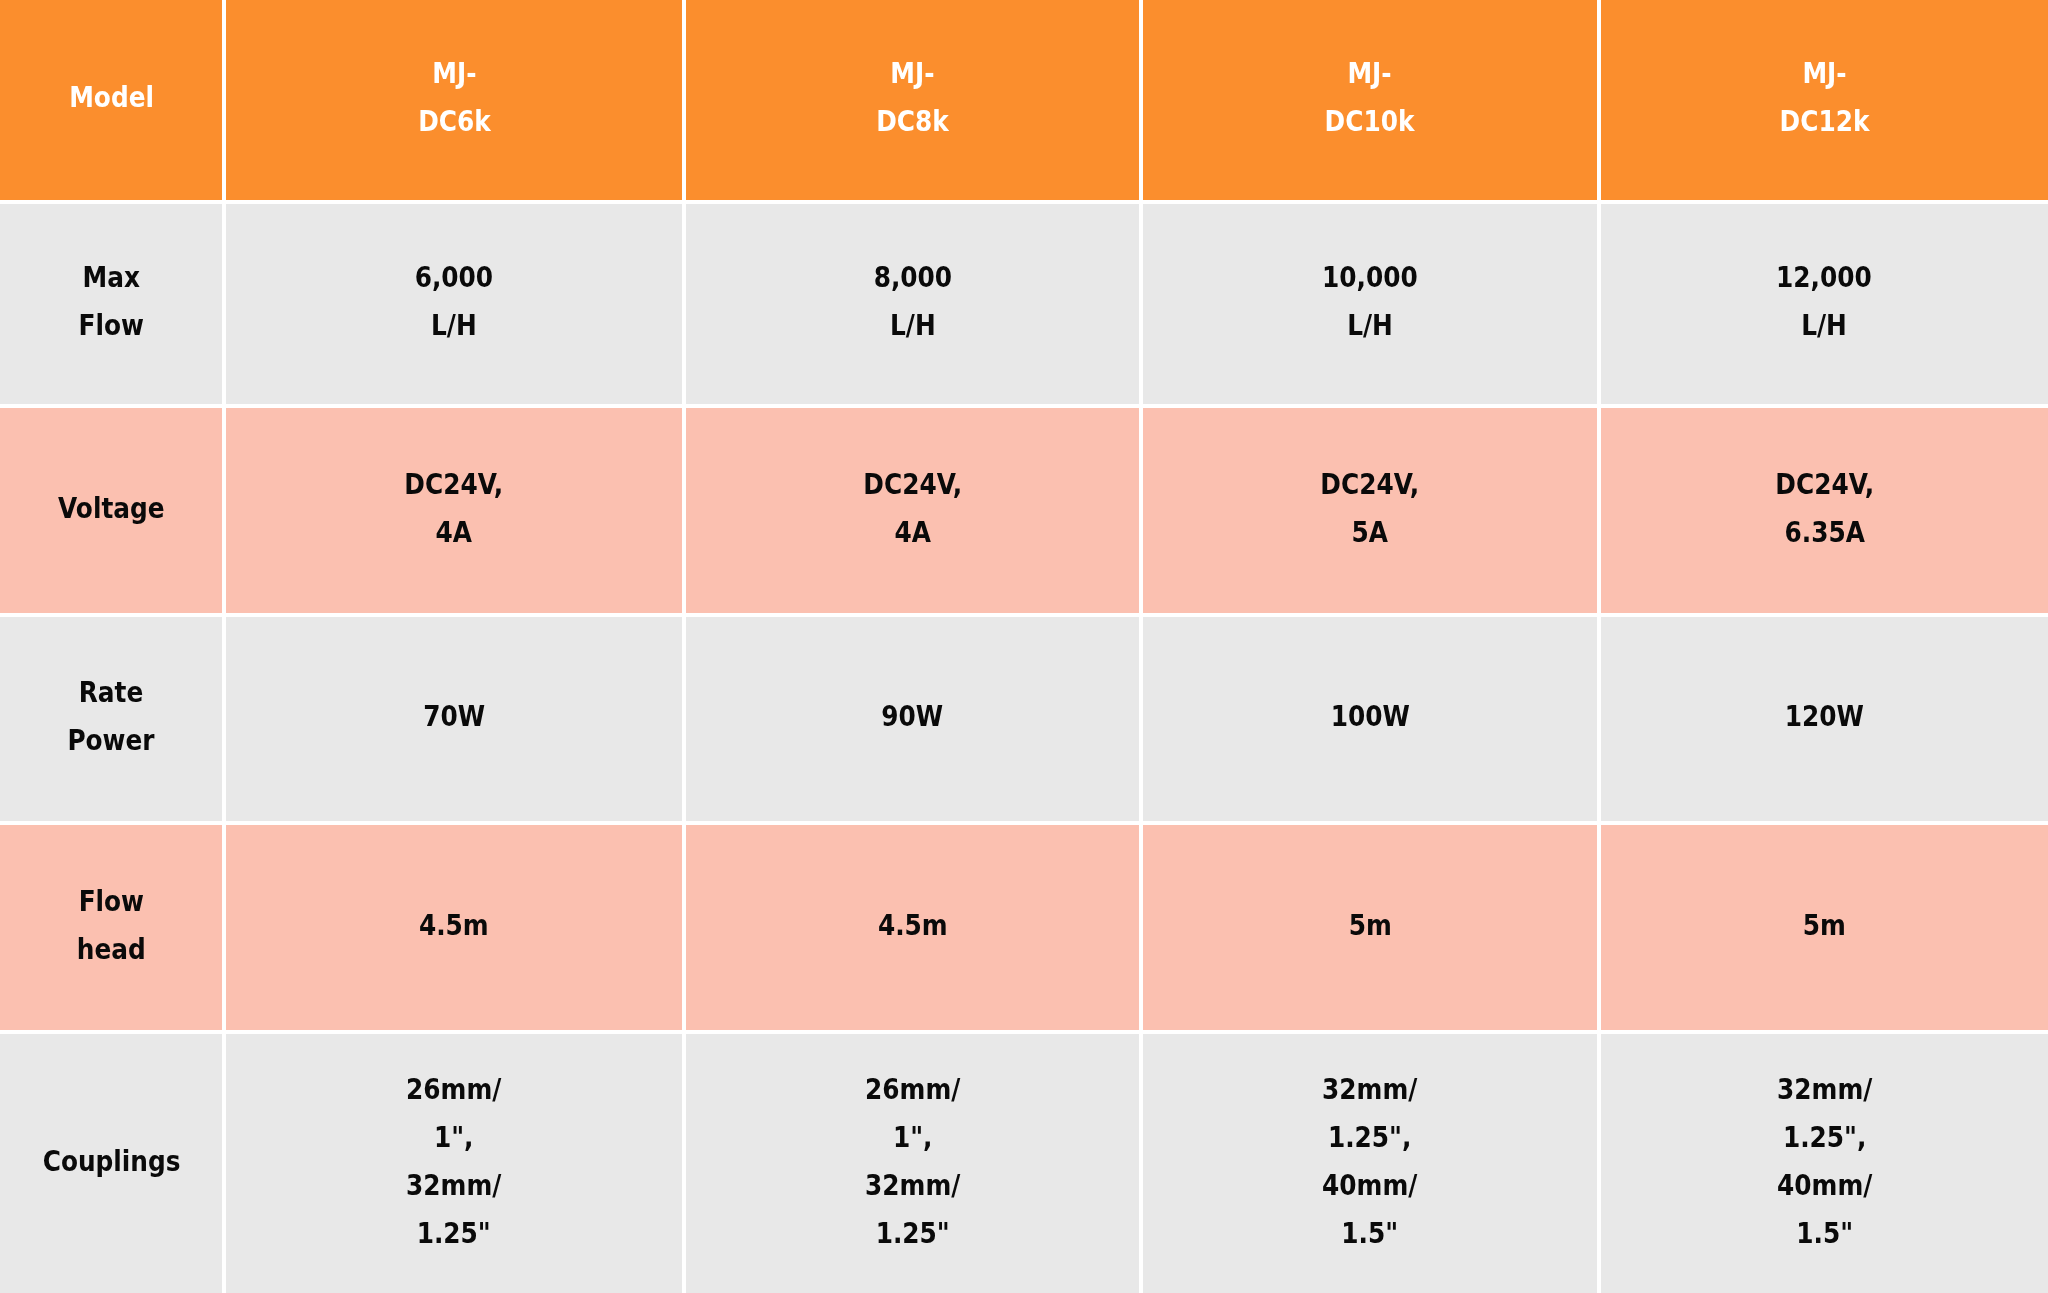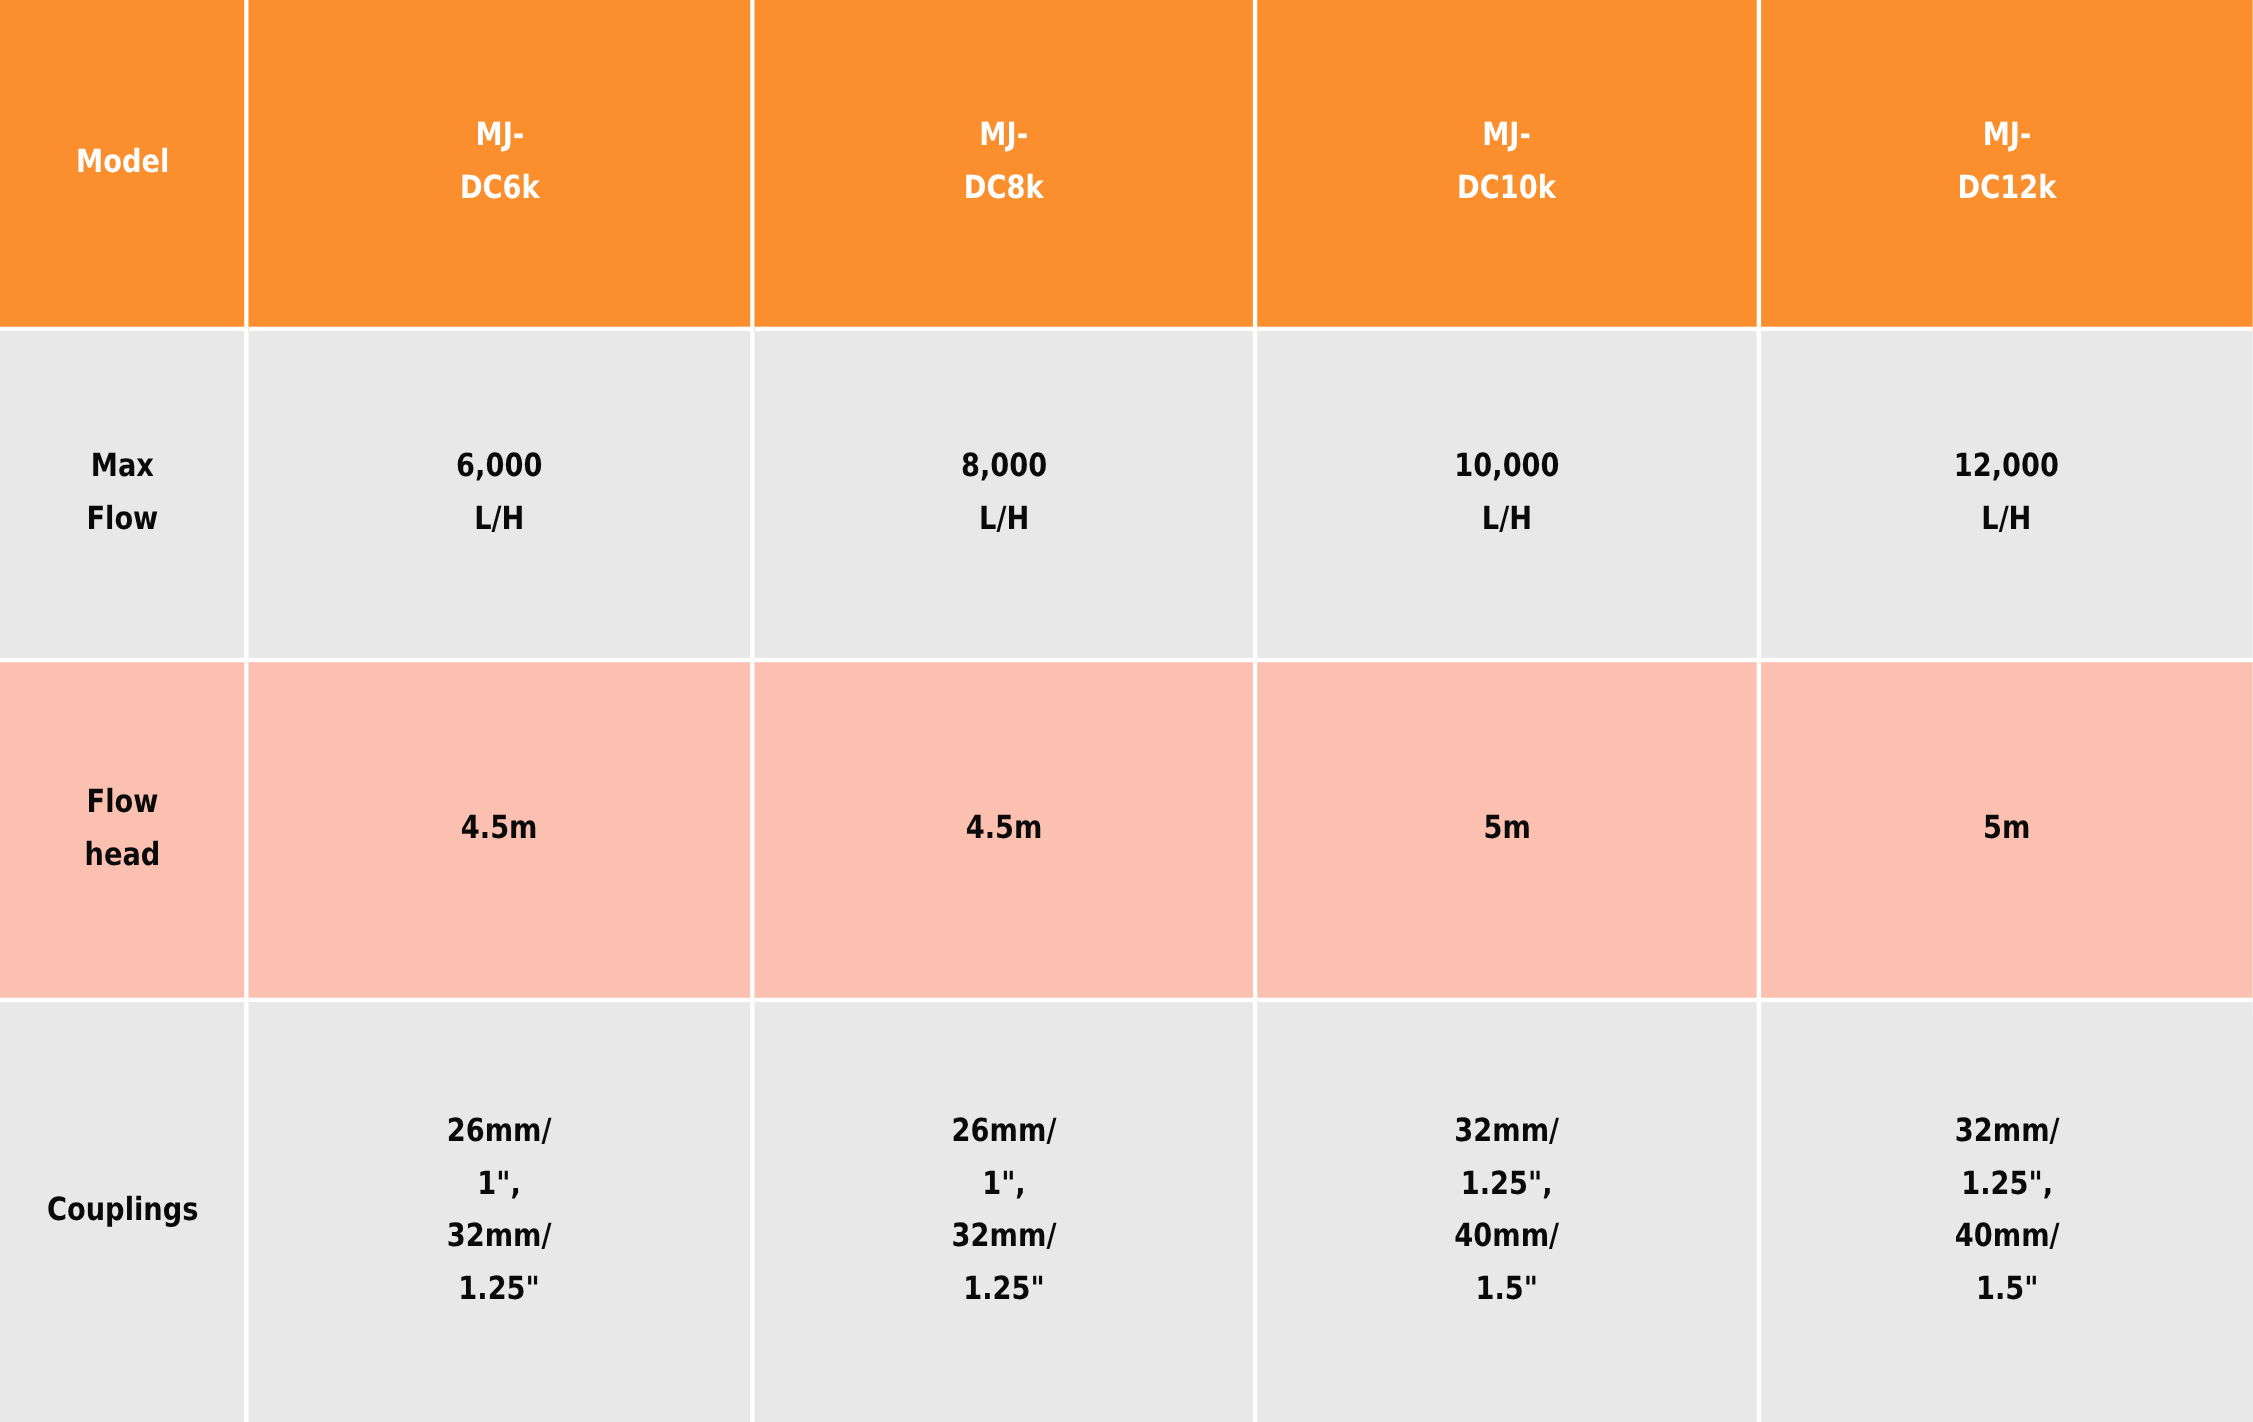--- a/index.html
+++ b/index.html
@@ -85,20 +85,34 @@
         <th class="col-c"><span class="cell-text">MJ-<br>DC10k</span></th>
         <th class="col-d"><span class="cell-text">MJ-<br>DC12k</span></th>
       </tr>
       <tr class="row-gray r-0">
         <th class="col-label"><span class="cell-text">Max<br>Flow</span></th>
         <td class="col-a"><span class="cell-text">6,000<br>L/H</span></td>
         <td class="col-b"><span class="cell-text">8,000<br>L/H</span></td>
         <td class="col-c"><span class="cell-text">10,000<br>L/H</span></td>
         <td class="col-d"><span class="cell-text">12,000<br>L/H</span></td>
       </tr>
+      <tr class="row-pink r-1">
+        <th class="col-label"><span class="cell-text">Voltage</span></th>
+        <td class="col-a"><span class="cell-text">DC24V,<br>4A</span></td>
+        <td class="col-b"><span class="cell-text">DC24V,<br>4A</span></td>
+        <td class="col-c"><span class="cell-text">DC24V,<br>5A</span></td>
+        <td class="col-d"><span class="cell-text">DC24V,<br>6.35A</span></td>
+      </tr>
+      <tr class="row-gray r-2">
+        <th class="col-label"><span class="cell-text">Rate<br>Power</span></th>
+        <td class="col-a"><span class="cell-text">70W</span></td>
+        <td class="col-b"><span class="cell-text">90W</span></td>
+        <td class="col-c"><span class="cell-text">100W</span></td>
+        <td class="col-d"><span class="cell-text">120W</span></td>
+      </tr>
       <tr class="row-pink r-3">
         <th class="col-label"><span class="cell-text">Flow<br>head</span></th>
         <td class="col-a"><span class="cell-text">4.5m</span></td>
         <td class="col-b"><span class="cell-text">4.5m</span></td>
         <td class="col-c"><span class="cell-text">5m</span></td>
         <td class="col-d"><span class="cell-text">5m</span></td>
       </tr>
       <tr class="row-gray r-6">
         <th class="col-label"><span class="cell-text">Couplings</span></th>
         <td class="col-a"><span class="cell-text">26mm/<br>1",<br>32mm/<br>1.25"</span></td>

